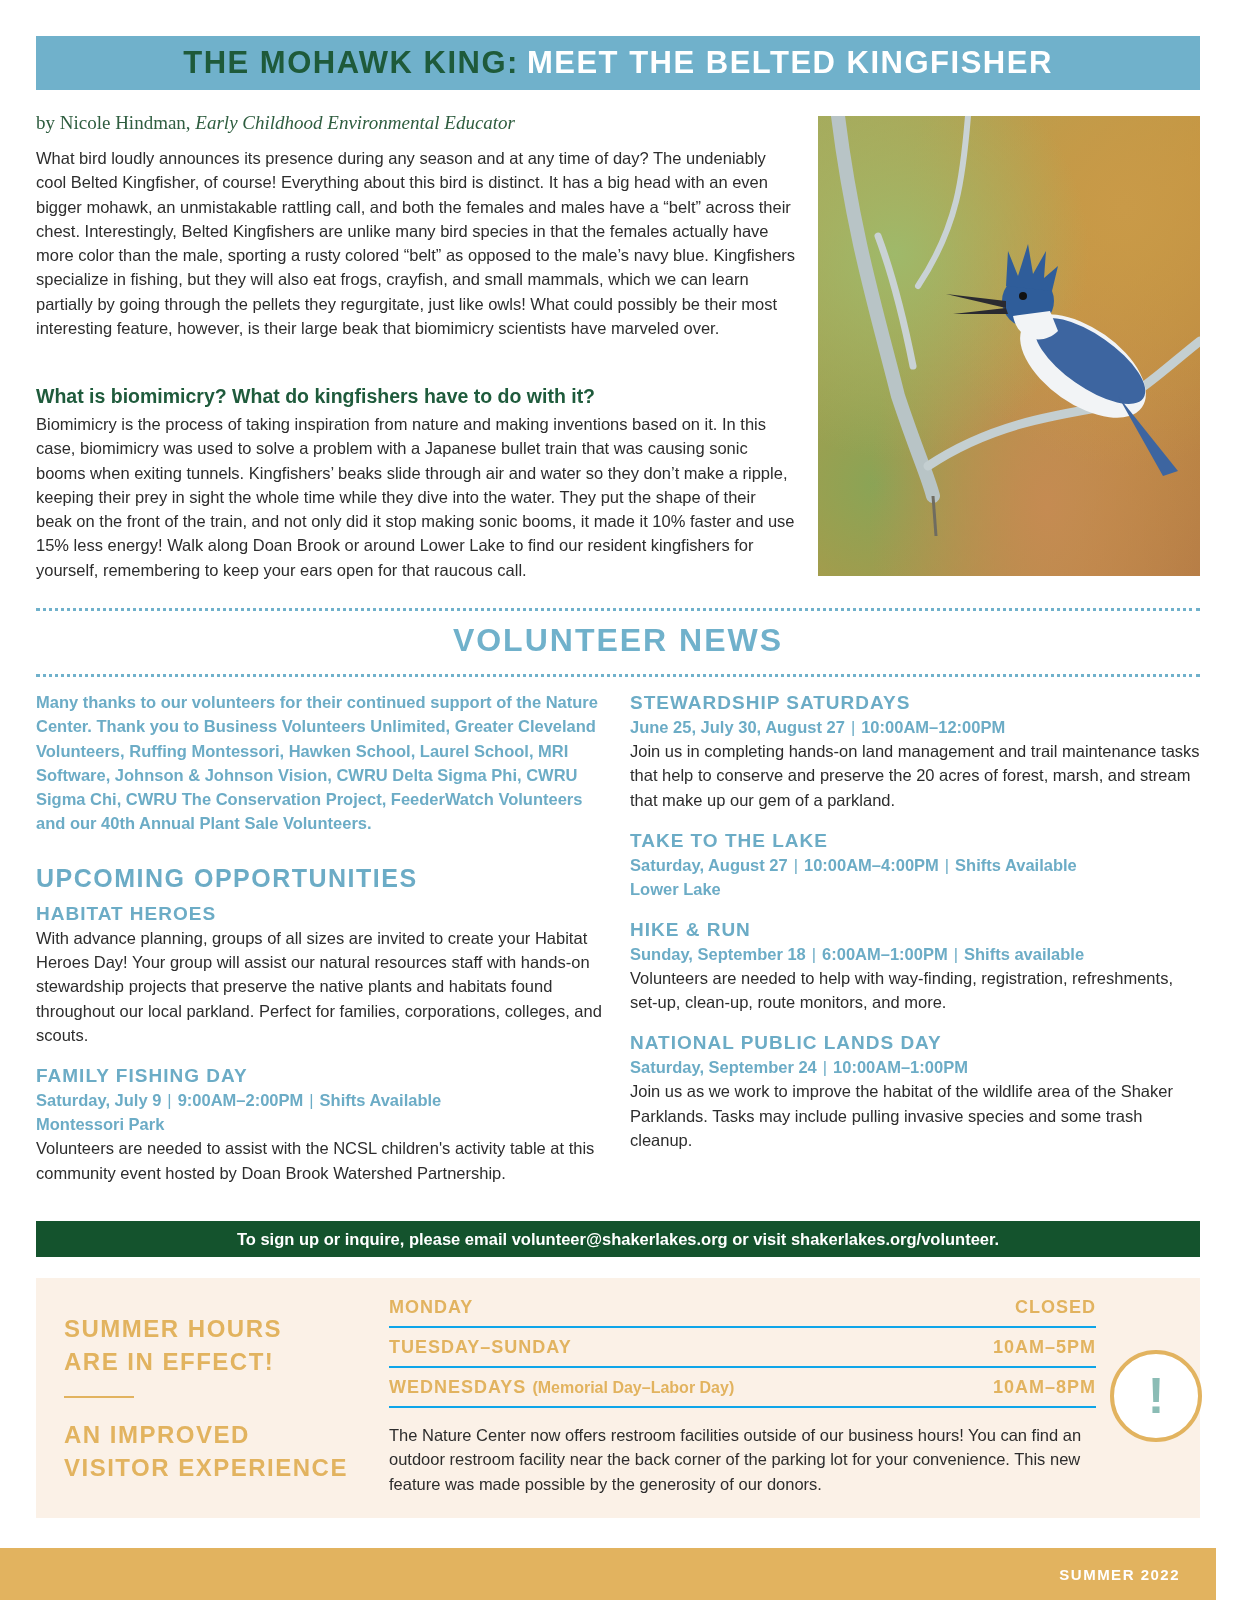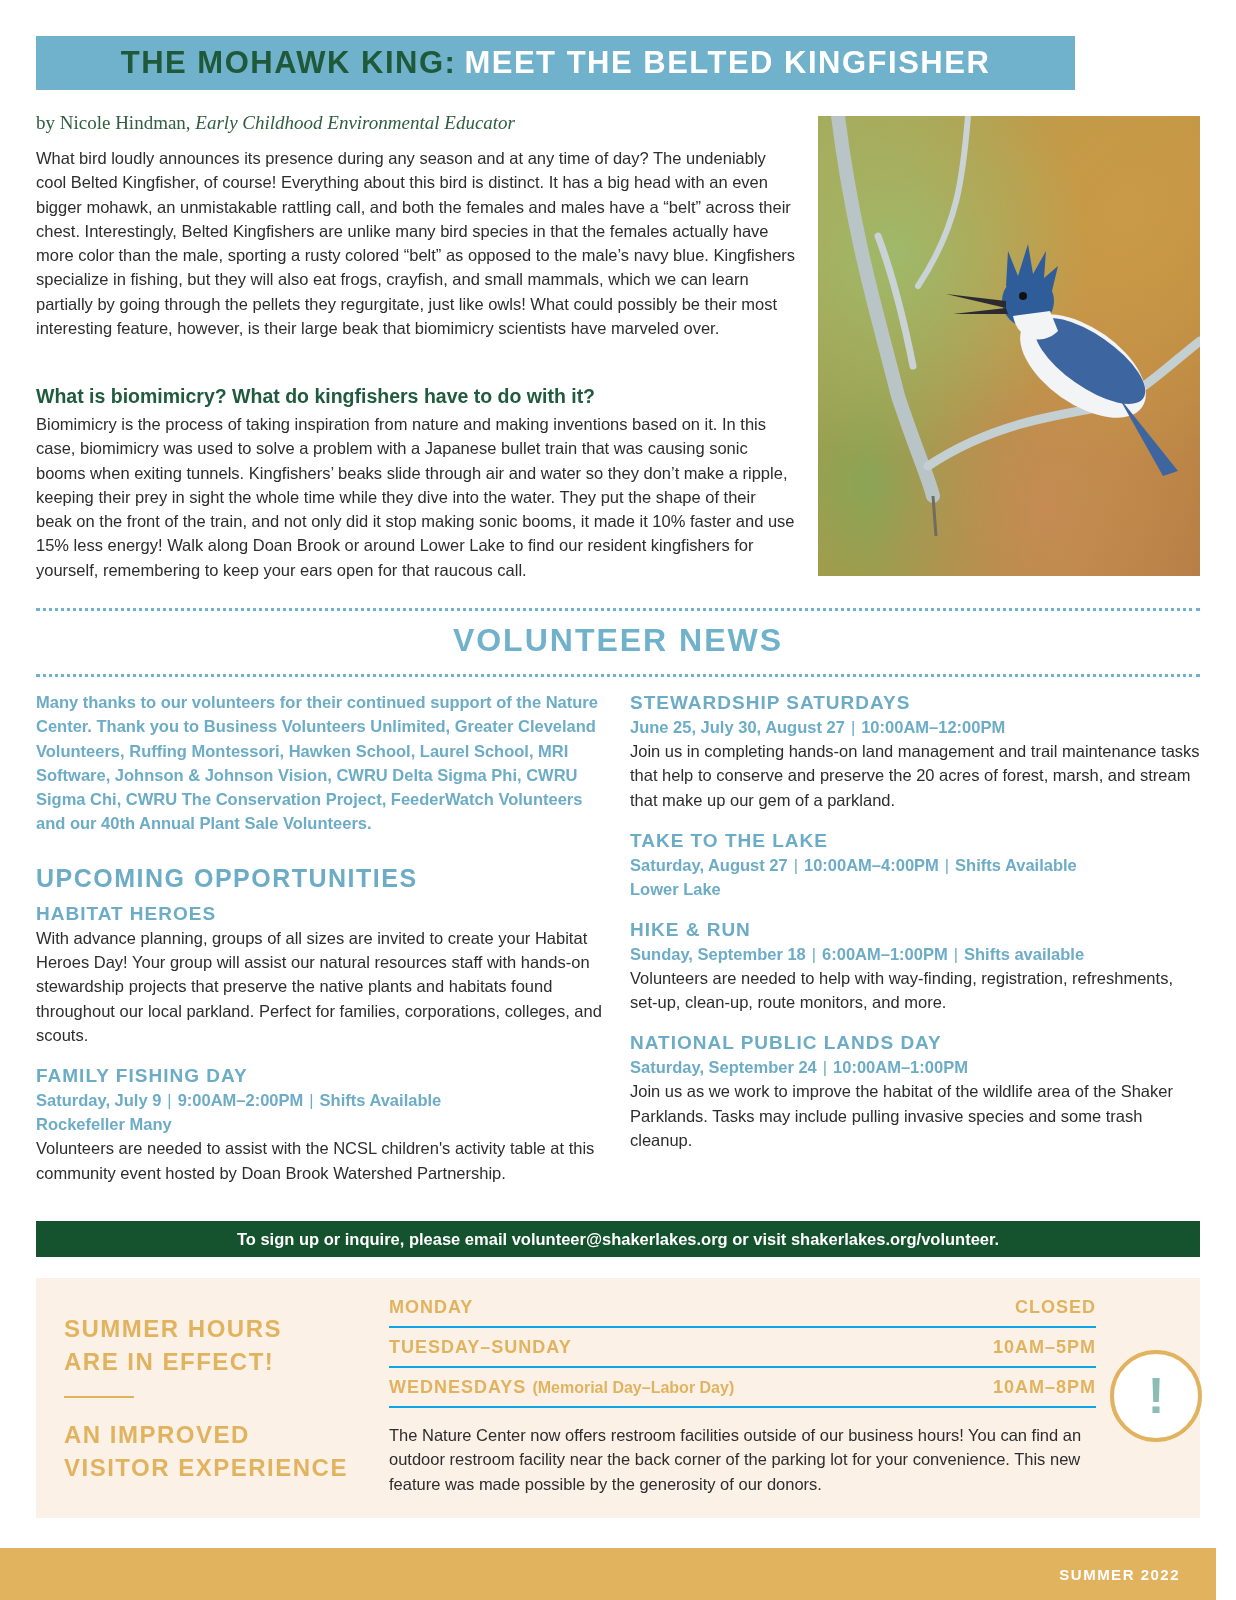--- a/index.html
+++ b/index.html
@@ -1,21 +1,21 @@
 <!DOCTYPE html>
 <html><head>
 <meta charset="utf-8">
 <style>
   html, body { margin: 0; padding: 0; }
   body {
     width: 1236px; height: 1600px; position: relative; background: #ffffff;
     font-family: "Liberation Sans", sans-serif; color: #2b2b2b; overflow: hidden;
   }
   .title-bar {
-    position: absolute; left: 36px; top: 36px; width: 1039px; height: 54px;
+    position: absolute; left: 36px; top: 36px; width: 1164px; height: 54px;
     background: #70b1cb; display: flex; align-items: center; justify-content: center; text-align: right;
   }
   .title-bar .t1 { color: #1e5a3a; font-weight: bold; font-size: 31px; letter-spacing: 1.5px; }
   .title-bar .t2 { color: #ffffff; font-weight: bold; font-size: 31px; letter-spacing: 1.5px; margin-left: 8px; }
 
   .byline {
     position: absolute; left: 36px; top: 112px; font-family: "Liberation Serif", serif;
     font-size: 19px; color: #2e5d3f;
   }
   .byline em { font-style: italic; }
@@ -139,21 +139,21 @@
   <div class="opp" style="margin-top:8px">
     <div class="opp-title">HABITAT HEROES</div>
     <div class="opp-desc">With advance planning, groups of all sizes are invited to create your Habitat Heroes Day! Your group will assist our natural resources staff with hands-on stewardship projects that preserve the native plants and habitats found throughout our local parkland. Perfect for families, corporations, colleges, and scouts.</div>
   </div>
 
   <div class="opp" style="margin-top:16px">
     <div class="opp-title">FAMILY FISHING DAY</div>
     <div class="opp-meta">
       <span>Saturday, July 9</span><span class="sep">|</span><span>9:00AM–2:00PM</span><span class="sep">|</span><span>Shifts Available</span>
     </div>
-    <div class="opp-meta">Rockefeller Many</div>
+    <div class="opp-meta">Montessori Park</div>
     <div class="opp-desc">Volunteers are needed to assist with the NCSL children's activity table at this community event hosted by Doan Brook Watershed Partnership.</div>
   </div>
 </div>
 
 <div class="col-right">
   <div class="opp first">
     <div class="opp-title">STEWARDSHIP SATURDAYS</div>
     <div class="opp-meta">
       <span>June 25, July 30, August 27</span><span class="sep">|</span><span>10:00AM–12:00PM</span>
     </div>

